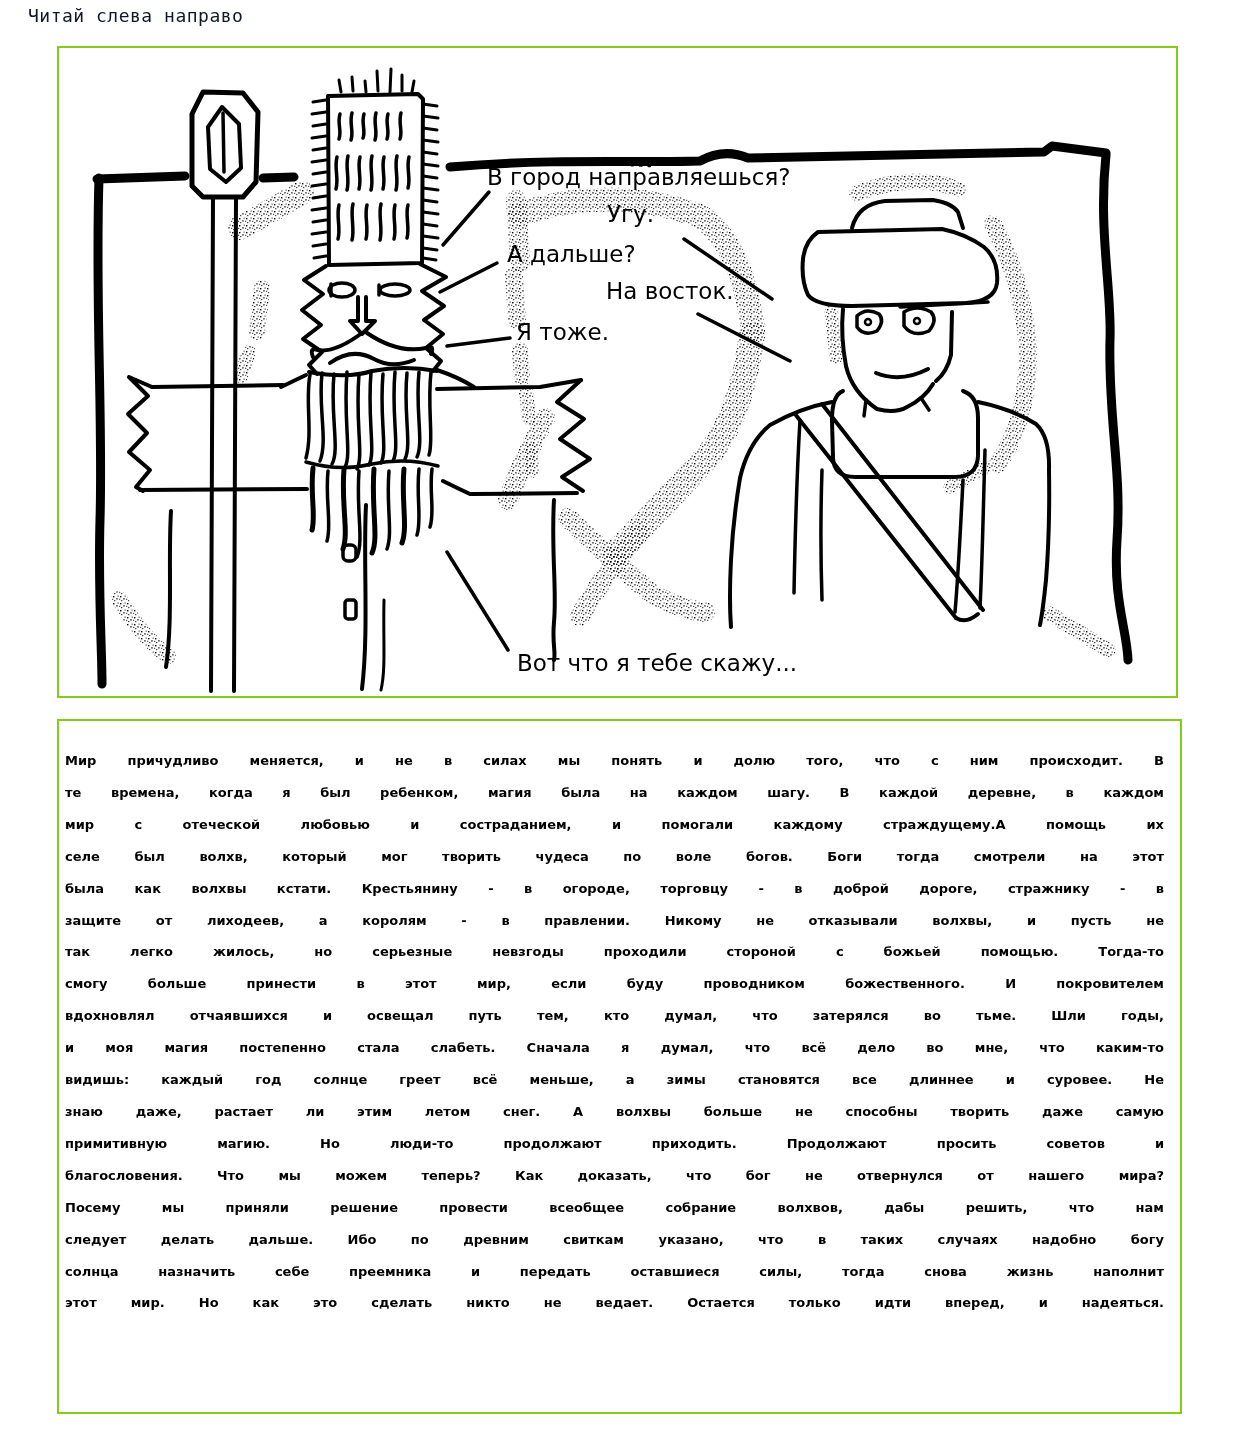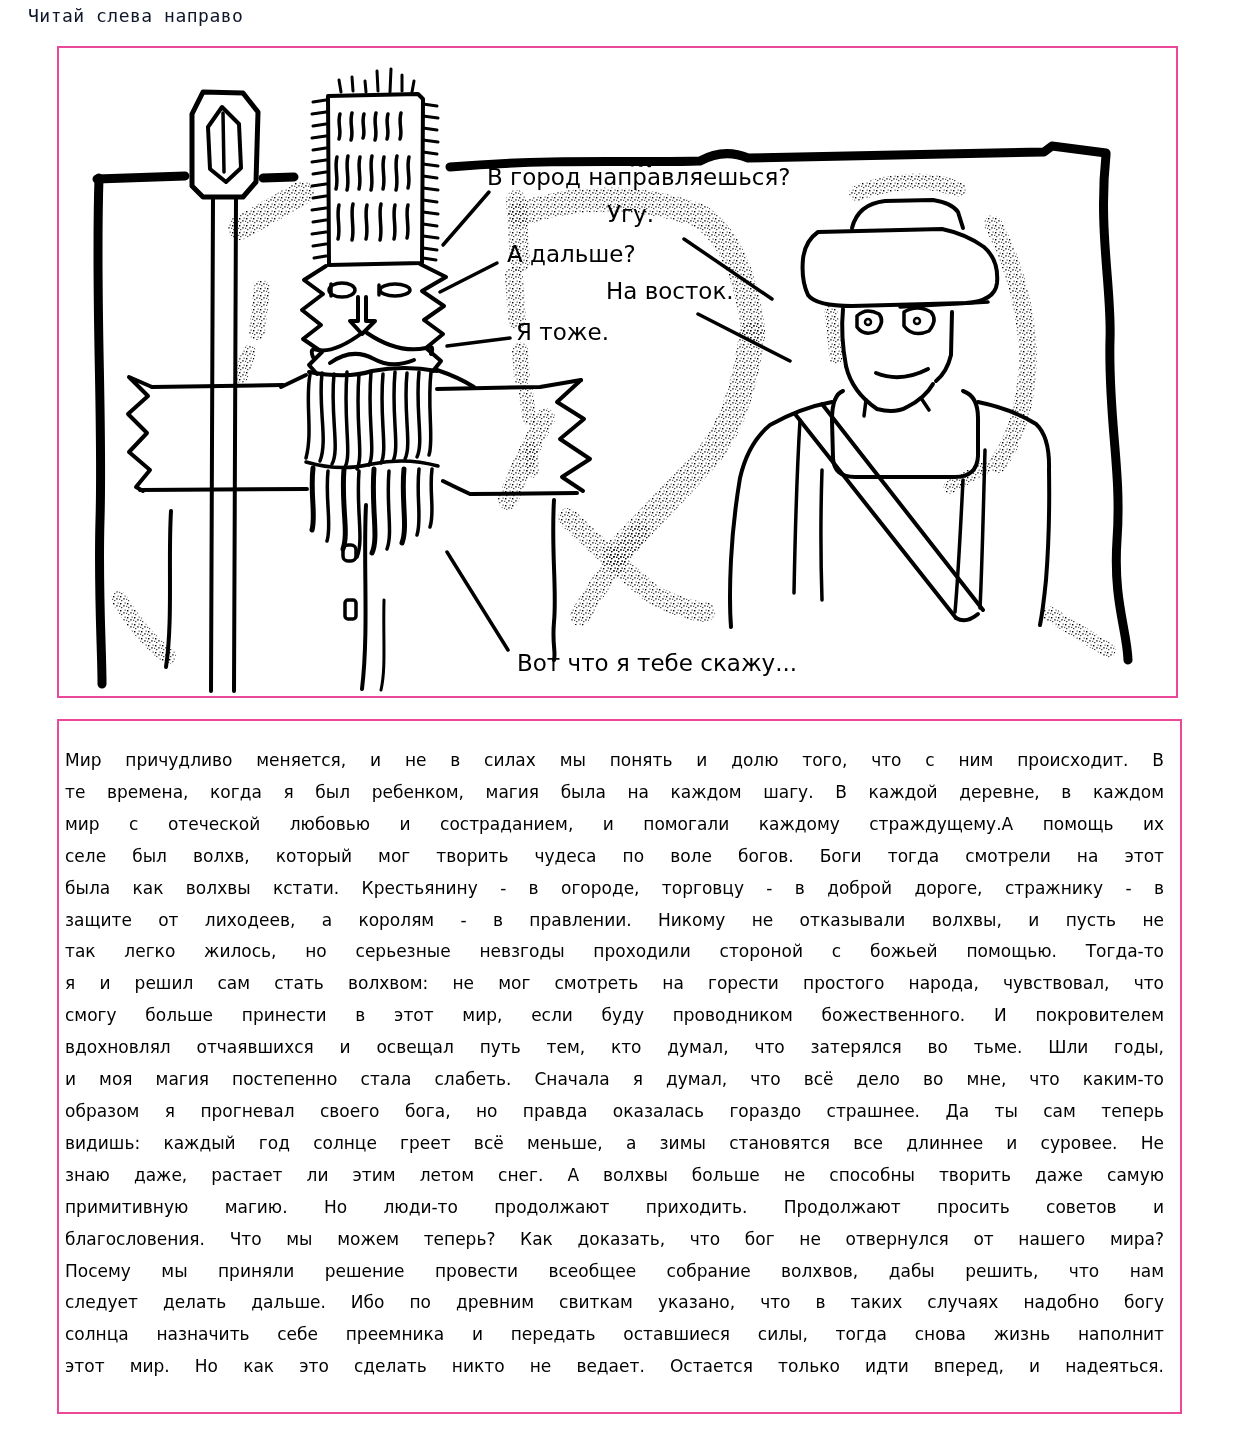--- a/index.html
+++ b/index.html
@@ -5,33 +5,33 @@
   html,body{margin:0;padding:0;}
   body{
     width:1244px;height:1455px;position:relative;background:#ffffff;
     font-family:"DejaVu Sans",sans-serif;color:#000;
   }
   .hint{
     position:absolute;left:28px;top:5px;
     font-family:"DejaVu Sans Mono",monospace;
     font-size:18px;color:#0f172a;letter-spacing:.5px;white-space:nowrap;
   }
-  .panel{position:absolute;background:#fff;border:2px solid #ec4899;box-sizing:border-box;}
+  .panel{position:absolute;background:#fff;border:2px solid #84cc16;box-sizing:border-box;}
   #panel1{left:57px;top:46px;width:1121px;height:652px;overflow:hidden;}
   #panel1 svg{position:absolute;left:0;top:0;}
   .bubble{
     position:absolute;white-space:nowrap;
     font-size:23px;font-weight:500;color:#000;
   }
   #panel2{
     left:57px;top:719px;width:1125px;height:695px;
     padding:24px 16px 0 6px;overflow:hidden;
   }
   .story-line{
-    font-size:17px;font-weight:normal;line-height:31.9px;
+    font-size:13px;font-weight:bold;line-height:31.9px;
     text-align:justify;text-align-last:justify;white-space:nowrap;
   }
   .ink{stroke:#000;fill:none;stroke-linecap:round;stroke-linejoin:round;}
 </style>
 </head>
 <body>
 
 <div class="hint">Читай слева направо</div>
 
 <div id="panel1" class="panel">
@@ -212,25 +212,23 @@
 <div id="panel2" class="panel">
   <div>
 
   <div class="story-line">Мир причудливо меняется, и не в силах мы понять и долю того, что с ним происходит. В</div>
       <div class="story-line">те времена, когда я был ребенком, магия была на каждом шагу. В каждой деревне, в каждом</div>
       <div class="story-line">мир с отеческой любовью и состраданием, и помогали каждому страждущему.А помощь их</div>
       <div class="story-line">селе был волхв, который мог творить чудеса по воле богов. Боги тогда смотрели на этот</div>
       <div class="story-line">была как волхвы кстати. Крестьянину - в огороде, торговцу - в доброй дороге, стражнику - в</div>
       <div class="story-line">защите от лиходеев, а королям - в правлении. Никому не отказывали волхвы, и пусть не</div>
       <div class="story-line">так легко жилось, но серьезные невзгоды проходили стороной с божьей помощью. Тогда-то</div>
-      <div class="story-line">я и решил сам стать волхвом: не мог смотреть на горести простого народа, чувствовал, что</div>
       <div class="story-line">смогу больше принести в этот мир, если буду проводником божественного. И покровителем</div>
       <div class="story-line">вдохновлял отчаявшихся и освещал путь тем, кто думал, что затерялся во тьме. Шли годы,</div>
       <div class="story-line">и моя магия постепенно стала слабеть. Сначала я думал, что всё дело во мне, что каким-то</div>
-      <div class="story-line">образом я прогневал своего бога, но правда оказалась гораздо страшнее. Да ты сам теперь</div>
       <div class="story-line">видишь: каждый год солнце греет всё меньше, а зимы становятся все длиннее и суровее. Не</div>
       <div class="story-line">знаю даже, растает ли этим летом снег. А волхвы больше не способны творить даже самую</div>
       <div class="story-line">примитивную магию. Но люди-то продолжают приходить. Продолжают просить советов и</div>
       <div class="story-line">благословения. Что мы можем теперь? Как доказать, что бог не отвернулся от нашего мира?</div>
       <div class="story-line">Посему мы приняли решение провести всеобщее собрание волхвов, дабы решить, что нам</div>
       <div class="story-line">следует делать дальше. Ибо по древним свиткам указано, что в таких случаях надобно богу</div>
       <div class="story-line">солнца назначить себе преемника и передать оставшиеся силы, тогда снова жизнь наполнит</div>
       <div class="story-line">этот мир. Но как это сделать никто не ведает. Остается только идти вперед, и надеяться.</div>
     </div>
 </div>

